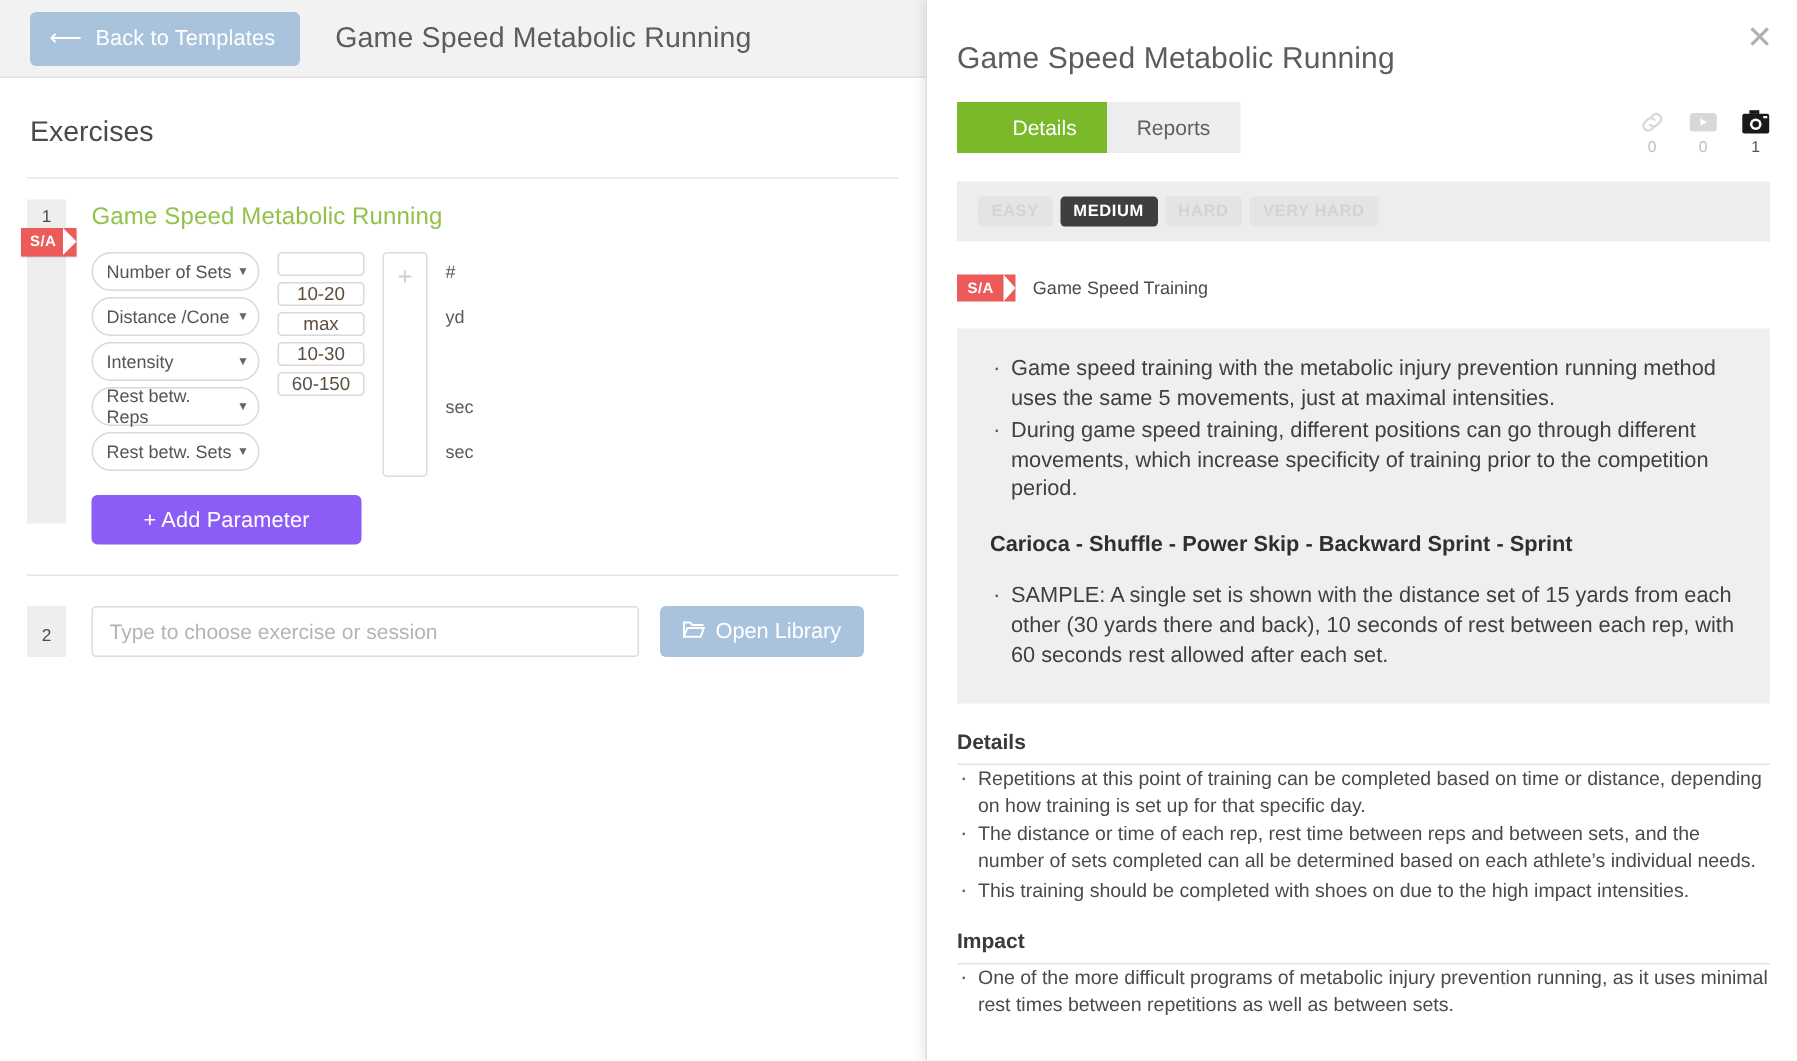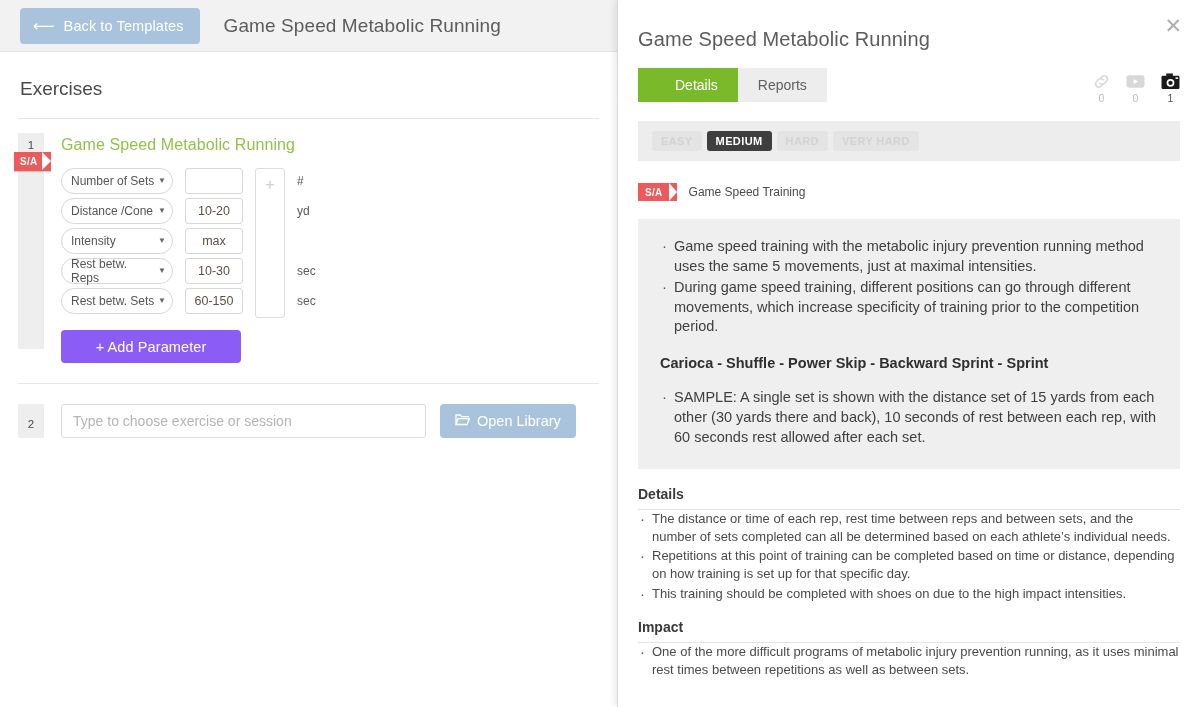--- a/index.html
+++ b/index.html
@@ -143,21 +143,21 @@
     display: flex;
     align-items: center;
     padding: 0 6px 0 9px;
     justify-content: space-between;
     cursor: pointer;
     font-family: "Liberation Sans", sans-serif;
   }
   .caret { font-size: 8px; color: #666; line-height:1; }
   .val {
     width: 58px;
-    height: 26px;
+    height: 16px;
     margin-bottom: 4px;
     border: 1px solid #d8d8d8;
     border-radius: 3px;
     background: #ffffff;
     font-size: 12.5px;
     color: #5d5043;
     text-align: center;
     font-family: "Liberation Sans", sans-serif;
     outline: none;
   }
@@ -500,22 +500,22 @@
           <li>During game speed training, different positions can go through different movements, which increase specificity of training prior to the competition period.</li>
         </ul>
         <div class="desc-strong">Carioca - Shuffle - Power Skip - Backward Sprint - Sprint</div>
         <ul class="bul">
           <li>SAMPLE: A single set is shown with the distance set of 15 yards from each other (30 yards there and back), 10 seconds of rest between each rep, with 60 seconds rest allowed after each set.</li>
         </ul>
       </div>
 
       <div class="sec-h">Details</div>
       <ul class="bul sec-list">
+        <li>Repetitions at this point of training can be completed based on time or distance, depending on how training is set up for that specific day.</li>
         <li>The distance or time of each rep, rest time between reps and between sets, and the number of sets completed can all be determined based on each athlete’s individual needs.</li>
-        <li>Repetitions at this point of training can be completed based on time or distance, depending on how training is set up for that specific day.</li>
         <li>This training should be completed with shoes on due to the high impact intensities.</li>
       </ul>
 
       <div class="sec-h">Impact</div>
       <ul class="bul sec-list clipped">
         <li>One of the more difficult programs of metabolic injury prevention running, as it uses minimal rest times between repetitions as well as between sets.</li>
 
       </ul>
 
     </div>

